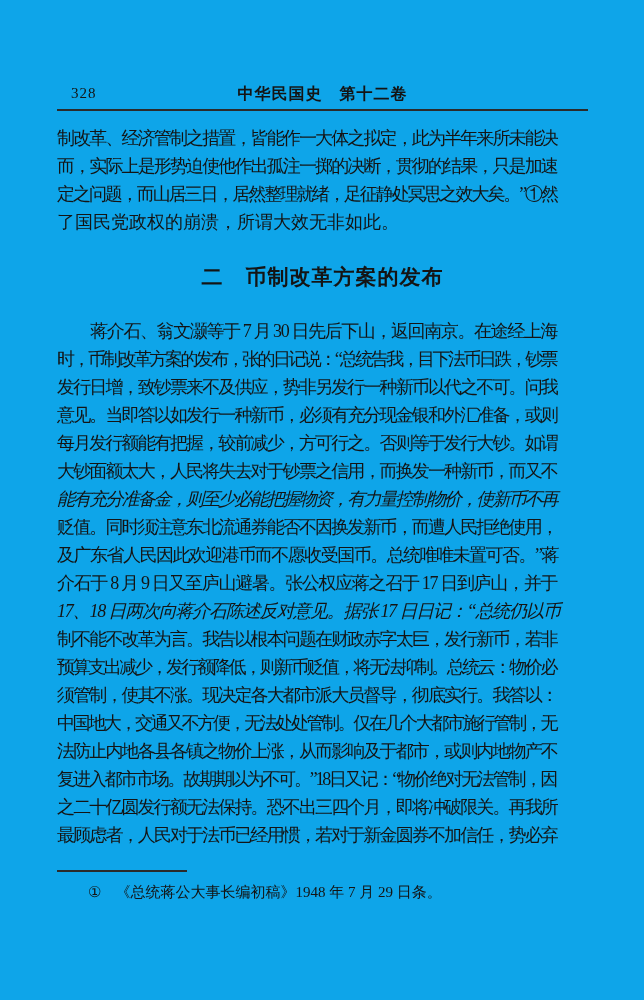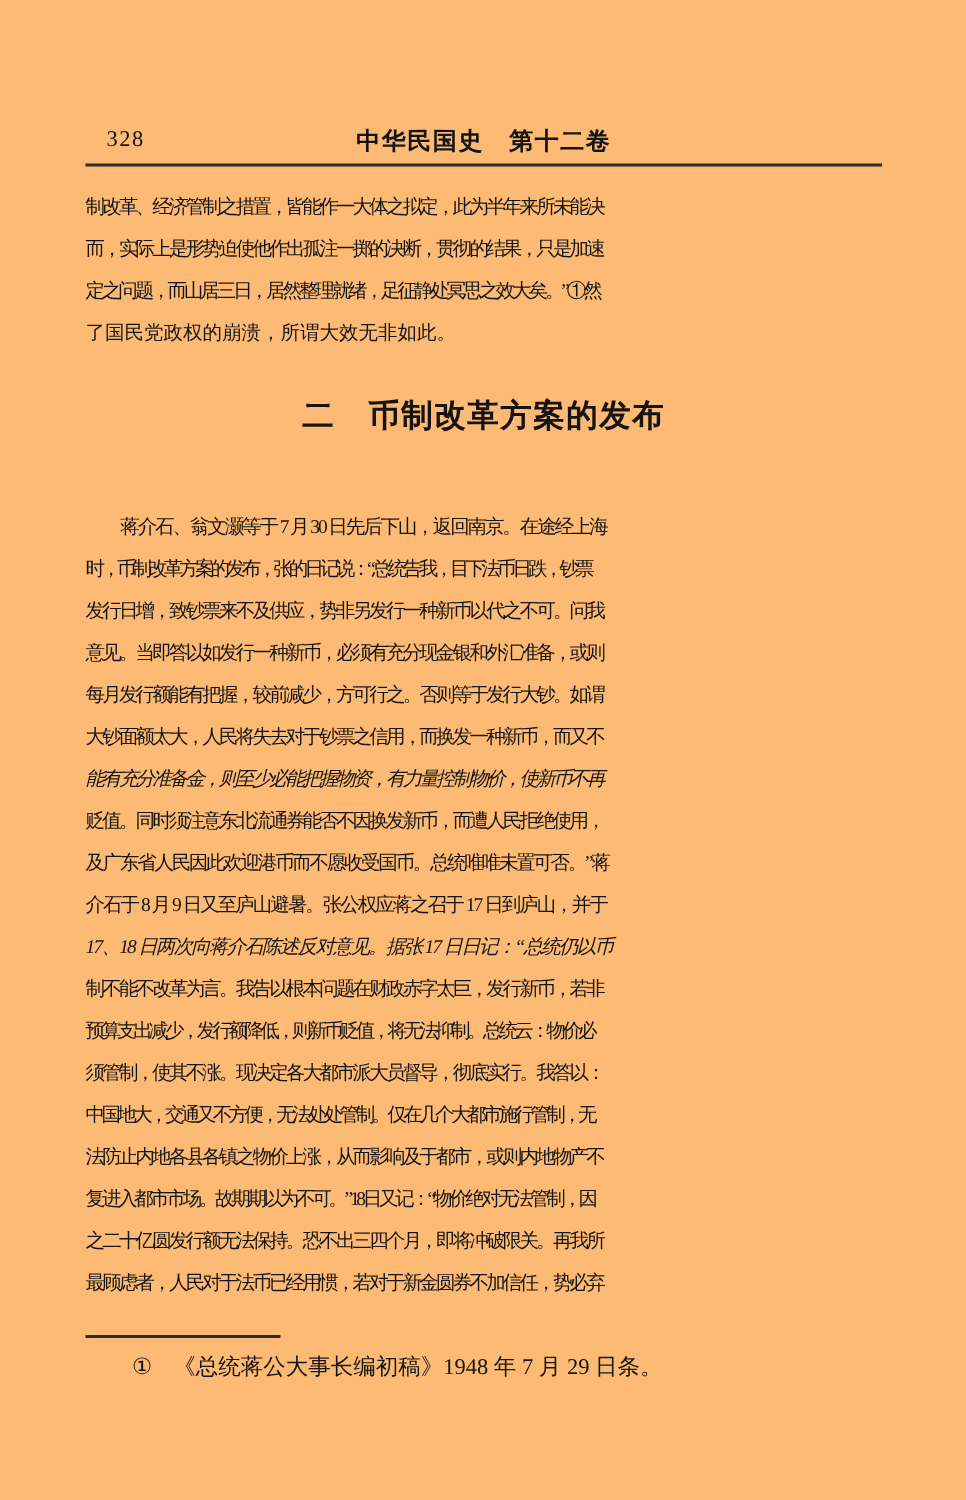--- a/index.html
+++ b/index.html
@@ -5,21 +5,21 @@
   html, body {
     margin: 0;
     padding: 0;
     background: #ffffff;
   }
   .page {
     position: relative;
     width: 644px;
     height: 1000px;
     box-sizing: border-box;
-    background: #fdba74;
+    background: #0ea5e9;
     padding: 84px 56px 0 57px;
     font-family: "Liberation Serif", "DejaVu Serif", serif;
     color: #141414;
     overflow: hidden;
   }
   .header {
     position: relative;
     height: 19px;
   }
   .page-number {
@@ -34,25 +34,25 @@
     font-size: 16px;
     font-weight: bold;
     letter-spacing: 1px;
   }
   .header-rule {
     height: 0;
     border-top: 2px solid #2b2b2b;
     margin-top: 6px;
   }
   .para {
-    font-size: 13px;
+    font-size: 18px;
     line-height: 28px;
   }
   .para1 { margin-top: 13px; }
-  .para2 { margin-top: 46px; }
+  .para2 { margin-top: 26px; }
   .tline {
     white-space: nowrap;
     height: 28px;
     overflow: visible;
   }
   .section-heading {
     margin-top: 27px;
     text-align: center;
     font-size: 21px;
     font-weight: bold;

